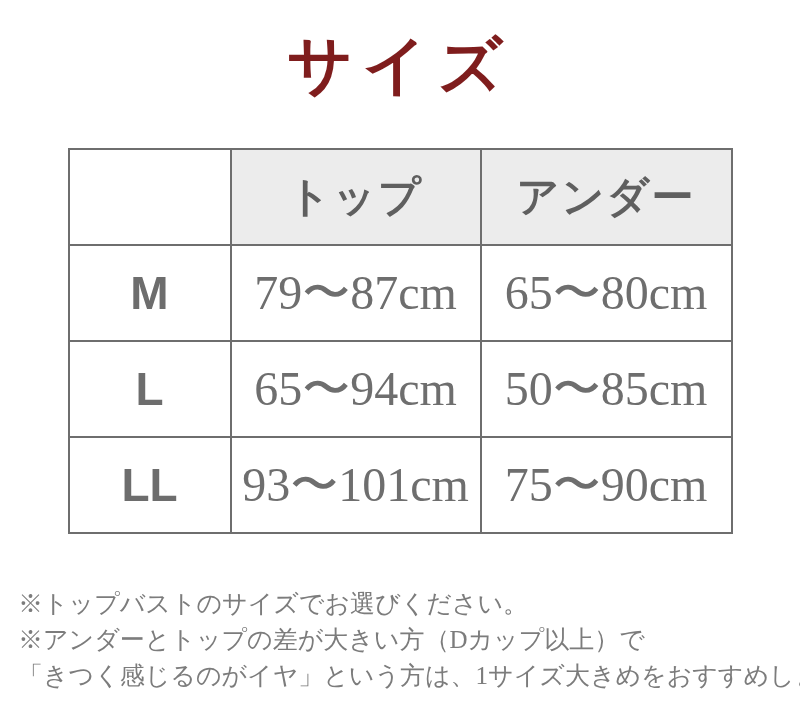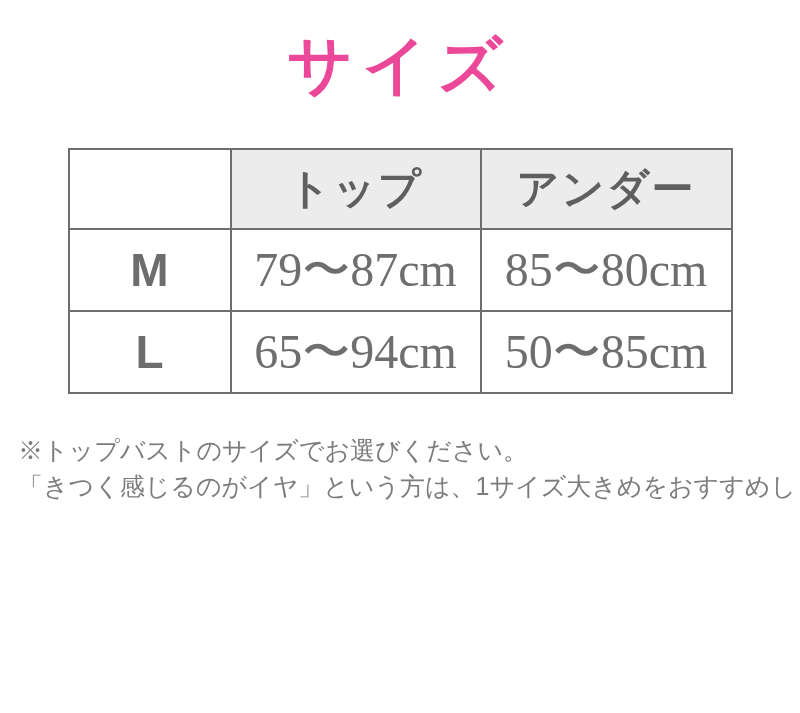--- a/index.html
+++ b/index.html
@@ -16,35 +16,35 @@
     height: 713px;
     box-sizing: border-box;
   }
   .page-title {
     margin: 30px 0 0 0;
     text-align: center;
     font-size: 64px;
     line-height: 1.1;
     font-weight: 600;
     letter-spacing: 0.15em;
-    color: #ec4899;
+    color: #7f1d1d;
     font-family: "DejaVu Serif", "Liberation Serif", serif;
   }
   table.size-table {
     border-collapse: collapse;
     margin: 48px auto 0 auto;
     table-layout: fixed;
     width: 663px;
   }
   .size-table col.c1 { width: 162px; }
   .size-table col.c2 { width: 250px; }
   .size-table col.c3 { width: 251px; }
   .size-table th, .size-table td {
     border: 2px solid #6e6e6e;
-    height: 80px;
+    height: 96px;
     text-align: center;
     vertical-align: middle;
     padding: 8px;
     box-sizing: border-box;
   }
   .size-table th.col-header {
     background: #ececec;
     font-family: "Liberation Sans", "DejaVu Sans", sans-serif;
     font-weight: bold;
     font-size: 42px;
@@ -59,22 +59,22 @@
     font-weight: bold;
     font-size: 46px;
     color: #6d6d6d;
   }
   .size-table td.range-value {
     font-family: Liberation Serif, serif;
     font-size: 48px;
     color: #6e6e6e;
   }
   .notes {
-    margin: 38px 0 0 18px;
-    font-family: Liberation Sans, sans-serif;
+    margin: 52px 0 0 18px;
+    font-family: Liberation Serif, serif;
     font-size: 25px;
     line-height: 36px;
     color: #7c7c7c;
   }
   .notes .note-line {
     white-space: nowrap;
   }
 </style>
 </head>
 <body>
@@ -93,28 +93,34 @@
       <tr>
         <th class="corner"></th>
         <th class="col-header">トップ</th>
         <th class="col-header">アンダー</th>
       </tr>
     </thead>
     <tbody>
       <tr>
         <td class="size-label">M</td>
         <td class="range-value">79〜87cm</td>
-        <td class="range-value">85〜80cm</td>
+        <td class="range-value">65〜80cm</td>
       </tr>
       <tr>
         <td class="size-label">L</td>
         <td class="range-value">65〜94cm</td>
         <td class="range-value">50〜85cm</td>
       </tr>
+      <tr>
+        <td class="size-label">LL</td>
+        <td class="range-value">93〜101cm</td>
+        <td class="range-value">75〜90cm</td>
+      </tr>
     </tbody>
   </table>
 
   <div class="notes">
     <div class="note-line">※トップバストのサイズでお選びください。</div>
+    <div class="note-line">※アンダーとトップの差が大きい方（Dカップ以上）で</div>
     <div class="note-line">「きつく感じるのがイヤ」という方は、1サイズ大きめをおすすめします。</div>
   </div>
 
 </div>
 
 </body></html>

